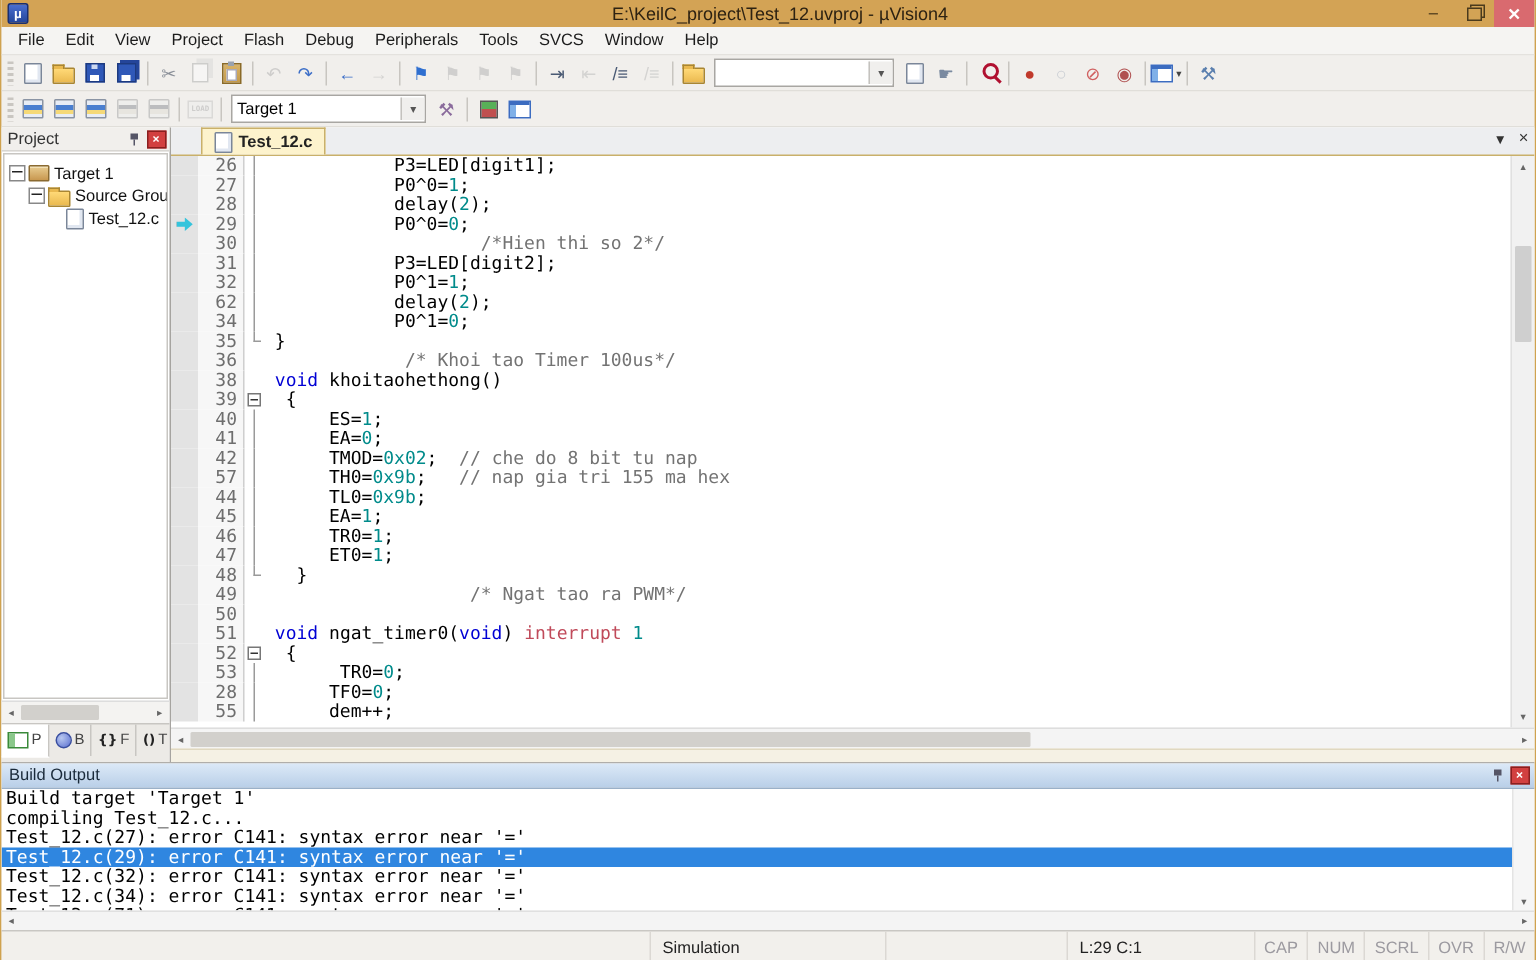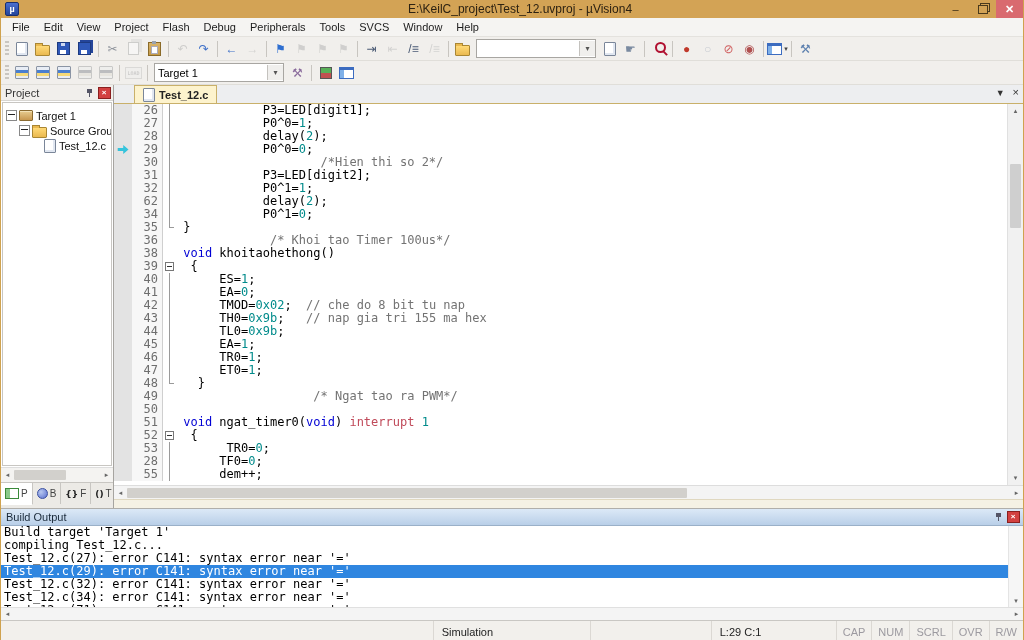--- a/index.html
+++ b/index.html
@@ -374,21 +374,21 @@
             <div class="cl"><span class="marg"></span><span class="num">32</span><span class="fold v"></span><span class="src"><span class="seg-p">            P0^1=</span><span class="seg-n">1</span><span class="seg-p">;</span></span></div>
             <div class="cl"><span class="marg"></span><span class="num">62</span><span class="fold v"></span><span class="src"><span class="seg-p">            delay(</span><span class="seg-n">2</span><span class="seg-p">);</span></span></div>
             <div class="cl"><span class="marg"></span><span class="num">34</span><span class="fold v"></span><span class="src"><span class="seg-p">            P0^1=</span><span class="seg-n">0</span><span class="seg-p">;</span></span></div>
             <div class="cl"><span class="marg"></span><span class="num">35</span><span class="fold e"></span><span class="src"><span class="seg-p"> }</span></span></div>
             <div class="cl"><span class="marg"></span><span class="num">36</span><span class="fold "></span><span class="src"><span class="seg-p">             </span><span class="seg-c">/* Khoi tao Timer 100us*/</span></span></div>
             <div class="cl"><span class="marg"></span><span class="num">38</span><span class="fold "></span><span class="src"><span class="seg-p"> </span><span class="seg-k">void</span><span class="seg-p"> khoitaohethong()</span></span></div>
             <div class="cl"><span class="marg"></span><span class="num">39</span><span class="fold b"></span><span class="src"><span class="seg-p">  {</span></span></div>
             <div class="cl"><span class="marg"></span><span class="num">40</span><span class="fold v"></span><span class="src"><span class="seg-p">      ES=</span><span class="seg-n">1</span><span class="seg-p">;</span></span></div>
             <div class="cl"><span class="marg"></span><span class="num">41</span><span class="fold v"></span><span class="src"><span class="seg-p">      EA=</span><span class="seg-n">0</span><span class="seg-p">;</span></span></div>
             <div class="cl"><span class="marg"></span><span class="num">42</span><span class="fold v"></span><span class="src"><span class="seg-p">      TMOD=</span><span class="seg-n">0x02</span><span class="seg-p">;  </span><span class="seg-c">// che do 8 bit tu nap</span></span></div>
-            <div class="cl"><span class="marg"></span><span class="num">43</span><span class="fold v"></span><span class="src"><span class="seg-p">      TH0=</span><span class="seg-n">0x9b</span><span class="seg-p">;   </span><span class="seg-c">// nap gia tri 155 ma hex</span></span></div>
+            <div class="cl"><span class="marg"></span><span class="num">57</span><span class="fold v"></span><span class="src"><span class="seg-p">      TH0=</span><span class="seg-n">0x9b</span><span class="seg-p">;   </span><span class="seg-c">// nap gia tri 155 ma hex</span></span></div>
             <div class="cl"><span class="marg"></span><span class="num">44</span><span class="fold v"></span><span class="src"><span class="seg-p">      TL0=</span><span class="seg-n">0x9b</span><span class="seg-p">;</span></span></div>
             <div class="cl"><span class="marg"></span><span class="num">45</span><span class="fold v"></span><span class="src"><span class="seg-p">      EA=</span><span class="seg-n">1</span><span class="seg-p">;</span></span></div>
             <div class="cl"><span class="marg"></span><span class="num">46</span><span class="fold v"></span><span class="src"><span class="seg-p">      TR0=</span><span class="seg-n">1</span><span class="seg-p">;</span></span></div>
             <div class="cl"><span class="marg"></span><span class="num">47</span><span class="fold v"></span><span class="src"><span class="seg-p">      ET0=</span><span class="seg-n">1</span><span class="seg-p">;</span></span></div>
             <div class="cl"><span class="marg"></span><span class="num">48</span><span class="fold e"></span><span class="src"><span class="seg-p">   }</span></span></div>
             <div class="cl"><span class="marg"></span><span class="num">49</span><span class="fold "></span><span class="src"><span class="seg-p">                   </span><span class="seg-c">/* Ngat tao ra PWM*/</span></span></div>
             <div class="cl"><span class="marg"></span><span class="num">50</span><span class="fold "></span><span class="src"></span></div>
             <div class="cl"><span class="marg"></span><span class="num">51</span><span class="fold "></span><span class="src"><span class="seg-p"> </span><span class="seg-k">void</span><span class="seg-p"> ngat_timer0(</span><span class="seg-k">void</span><span class="seg-p">) </span><span class="seg-r">interrupt</span><span class="seg-p"> </span><span class="seg-n">1</span></span></div>
             <div class="cl"><span class="marg"></span><span class="num">52</span><span class="fold b"></span><span class="src"><span class="seg-p">  {</span></span></div>
             <div class="cl"><span class="marg"></span><span class="num">53</span><span class="fold v"></span><span class="src"><span class="seg-p">       TR0=</span><span class="seg-n">0</span><span class="seg-p">;</span></span></div>

